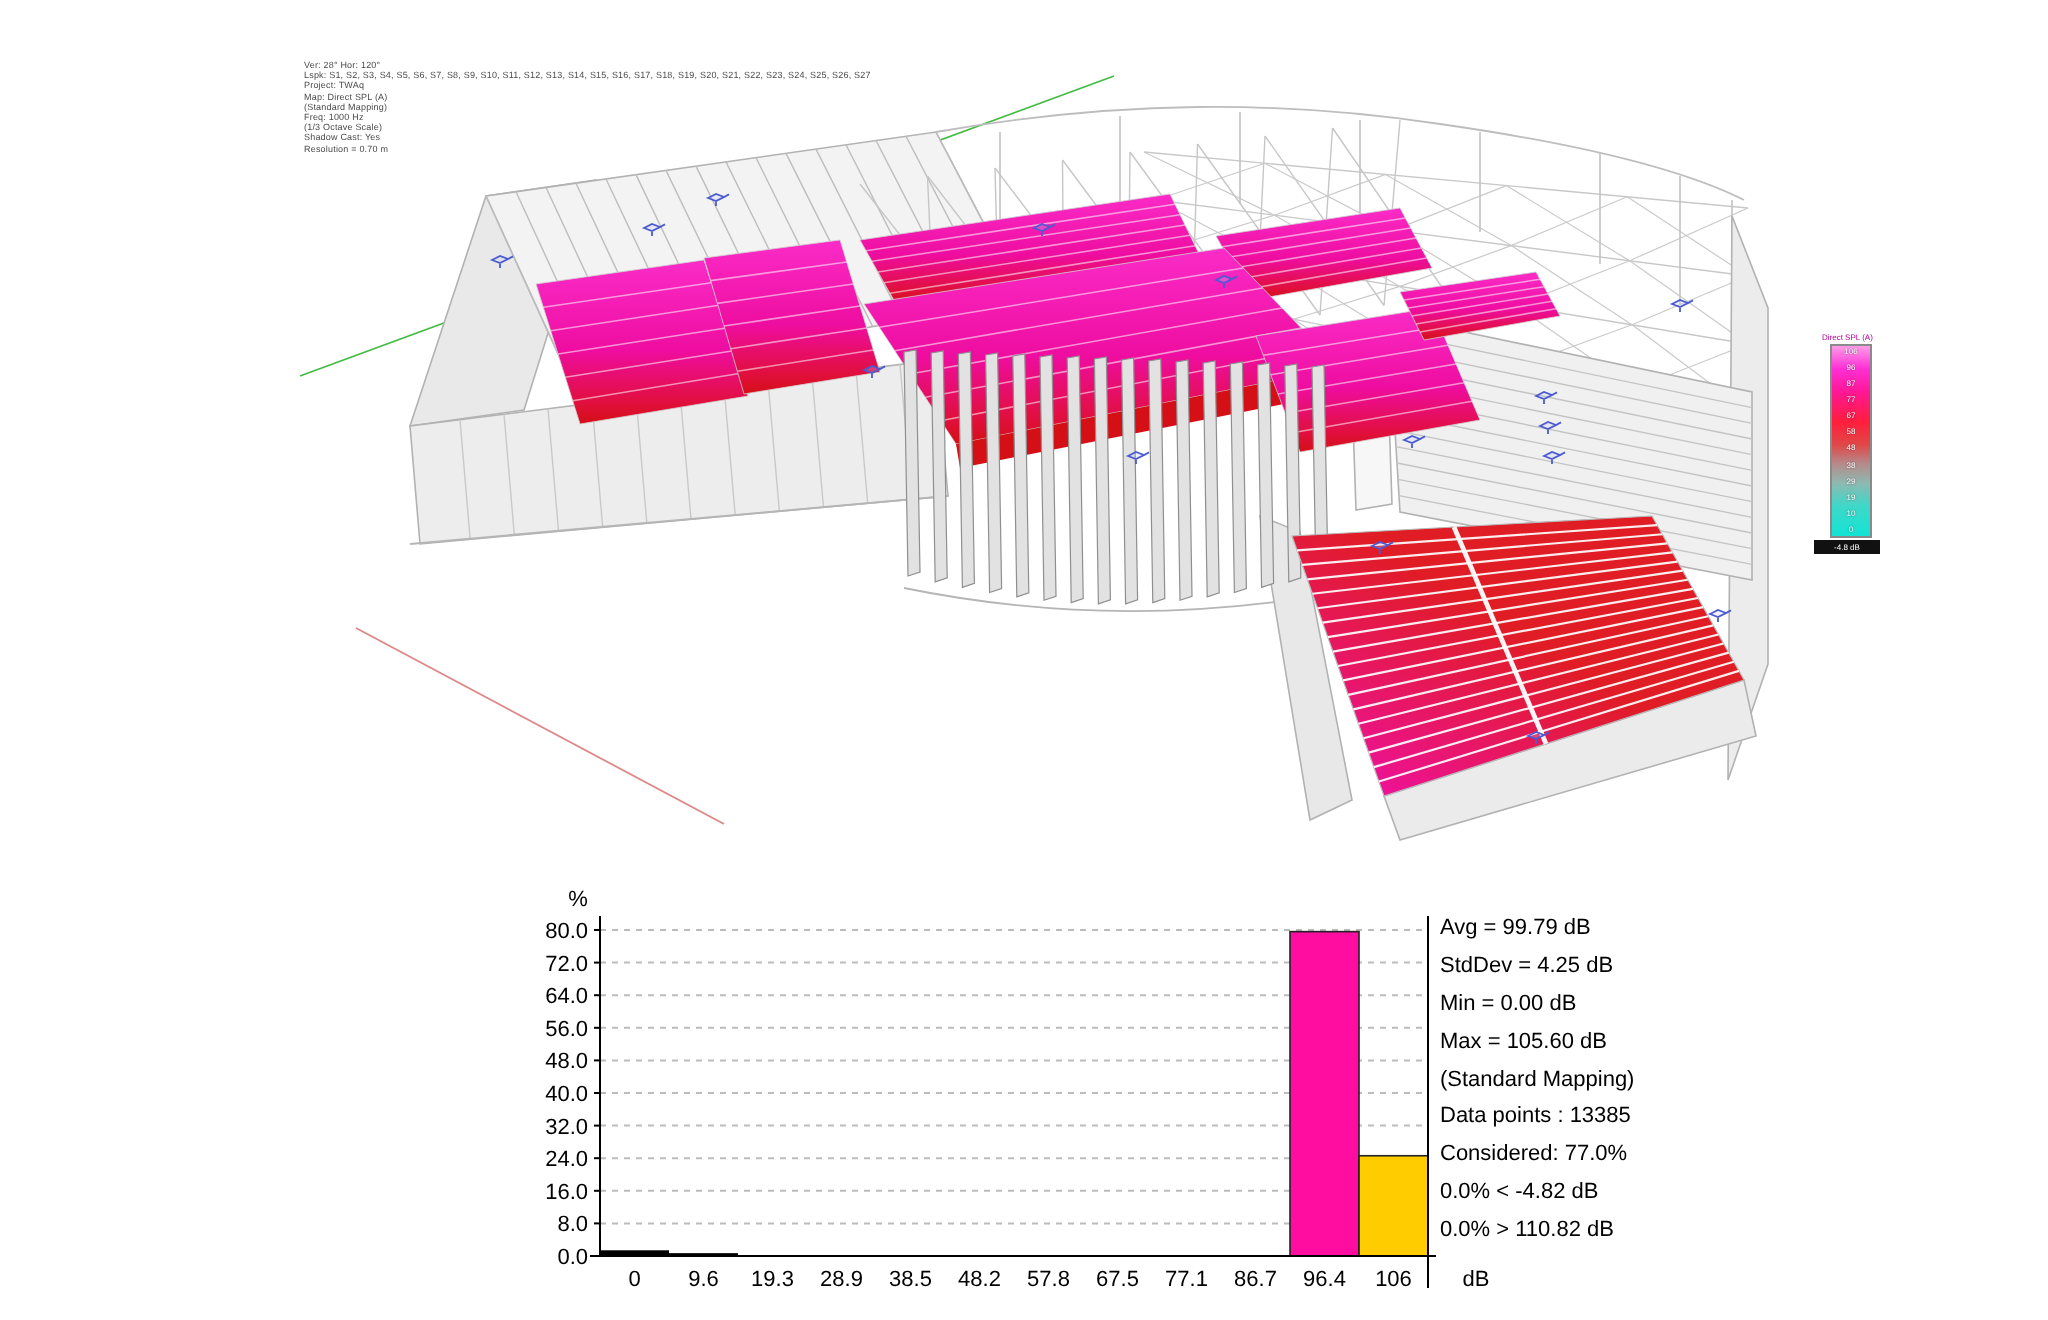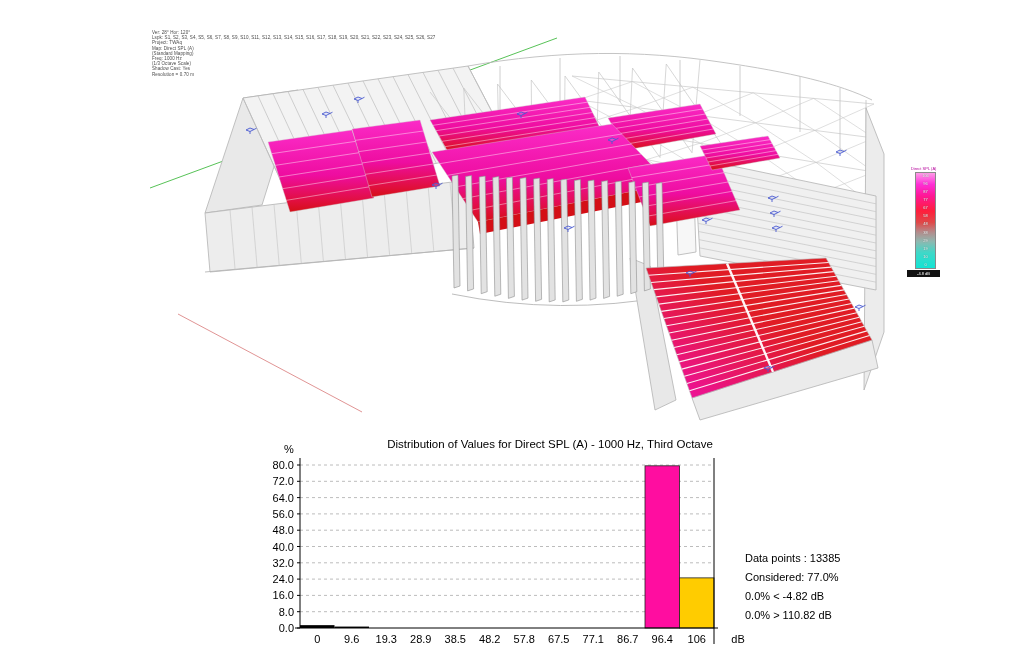--- a/index.html
+++ b/index.html
@@ -20,21 +20,21 @@
                   justify-content:space-between;}
   .colorbar-ticks div{font-size:4px;line-height:4px;color:#fff;text-align:center;
                       text-shadow:0 0 1px rgba(0,0,0,.6);}
   .legend-min{margin-left:1px;margin-top:1px;width:33px;height:7px;background:#111;color:#fff;
               font-size:4px;line-height:7px;text-align:center;}
   
   .chart-title{position:absolute;left:300px;top:438px;width:500px;text-align:center;
                font-size:11.5px;color:#000;}
   .stats{position:absolute;left:720px;font-size:11px;line-height:19px;color:#000;white-space:nowrap;}
   .stats1{top:455px;}
-  .stats2{top:549px;margin-left:25px;}
+  .stats2{top:549px;}
   .grid{stroke:#bcbcbc;stroke-width:1;stroke-dasharray:3 3;fill:none;}
   .axis{stroke:#000;stroke-width:1;fill:none;}
   .lbl{font-family:"Liberation Sans",sans-serif;font-size:11px;fill:#000;}
 </style>
 </head>
 <body>
 
 <div class="page">
 
   <div class="params">
@@ -304,21 +304,20 @@
           <div>38</div>
           <div>29</div>
           <div>19</div>
           <div>10</div>
           <div>0</div>
         </div>
     </div>
     <div class="legend-min">-4.8 dB</div>
   </div>
 
-  <div class="chart-title">Distribution of Values for Direct SPL (A) - 1000 Hz, Third Octave</div>
 
   <svg id="chart-svg" width="1024" height="660" viewBox="0 0 1024 660">
       <line class="grid" x1="300" y1="611.7" x2="714" y2="611.7"></line>
       <line class="grid" x1="300" y1="595.4" x2="714" y2="595.4"></line>
       <line class="grid" x1="300" y1="579.1" x2="714" y2="579.1"></line>
       <line class="grid" x1="300" y1="562.8" x2="714" y2="562.8"></line>
       <line class="grid" x1="300" y1="546.5" x2="714" y2="546.5"></line>
       <line class="grid" x1="300" y1="530.2" x2="714" y2="530.2"></line>
       <line class="grid" x1="300" y1="513.9" x2="714" y2="513.9"></line>
       <line class="grid" x1="300" y1="497.6" x2="714" y2="497.6"></line>
@@ -362,19 +361,26 @@
       <text class="lbl" x="524.25" y="643" text-anchor="middle">57.8</text>
       <text class="lbl" x="558.75" y="643" text-anchor="middle">67.5</text>
       <text class="lbl" x="593.25" y="643" text-anchor="middle">77.1</text>
       <text class="lbl" x="627.75" y="643" text-anchor="middle">86.7</text>
       <text class="lbl" x="662.25" y="643" text-anchor="middle">96.4</text>
       <text class="lbl" x="696.75" y="643" text-anchor="middle">106</text>
       <text class="lbl" x="738" y="643" text-anchor="middle">dB</text>
       <text class="lbl" x="289" y="453" text-anchor="middle">%</text>
     </svg>
 
+  <div class="stats stats1">
+      <div>Avg = 99.79 dB</div>
+      <div>StdDev = 4.25 dB</div>
+      <div>Min = 0.00 dB</div>
+      <div>Max = 105.60 dB</div>
+      <div>(Standard Mapping)</div>
+    </div>
   <div class="stats stats2">
       <div>Data points : 13385</div>
       <div>Considered: 77.0%</div>
       <div>0.0%  &lt; -4.82 dB</div>
       <div>0.0%  &gt; 110.82 dB</div>
     </div>
 </div>
 
 </body></html>

